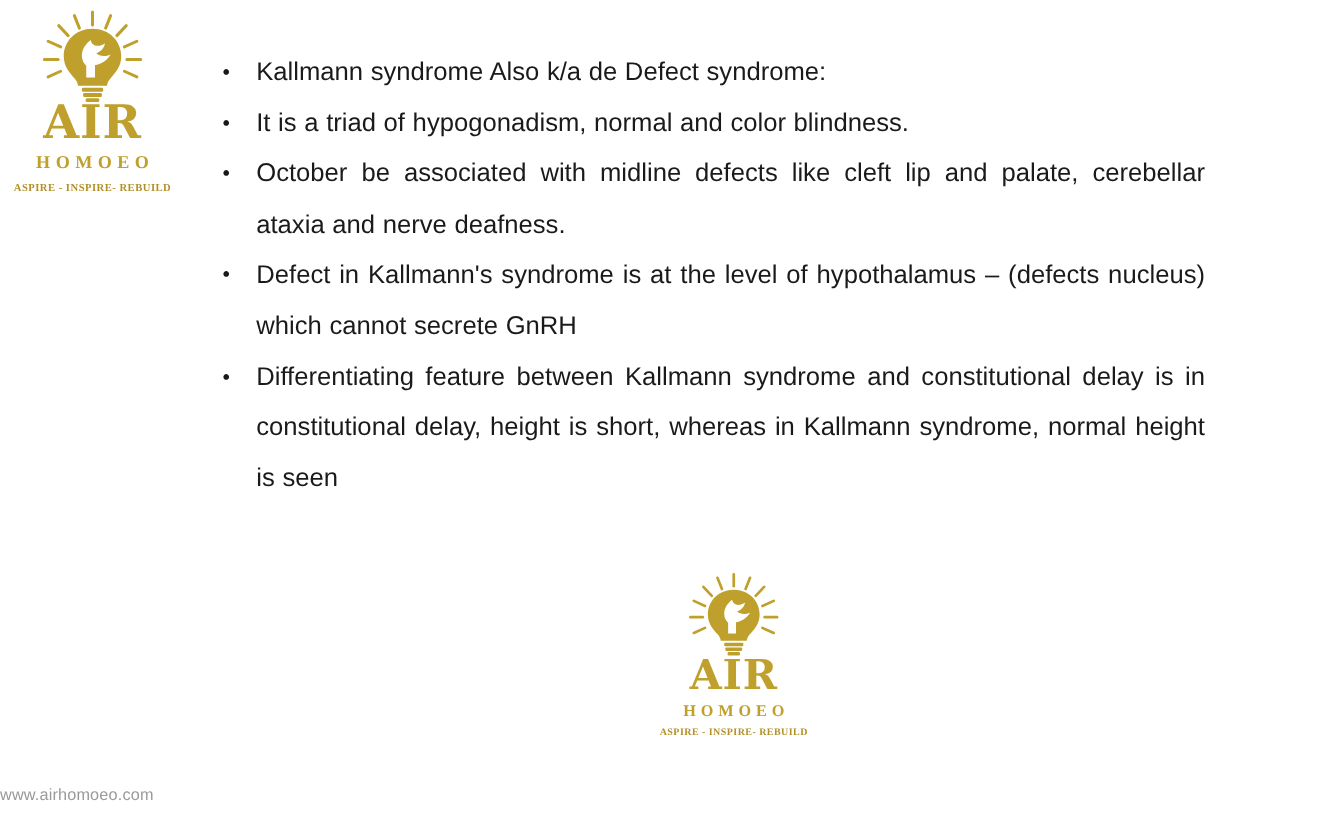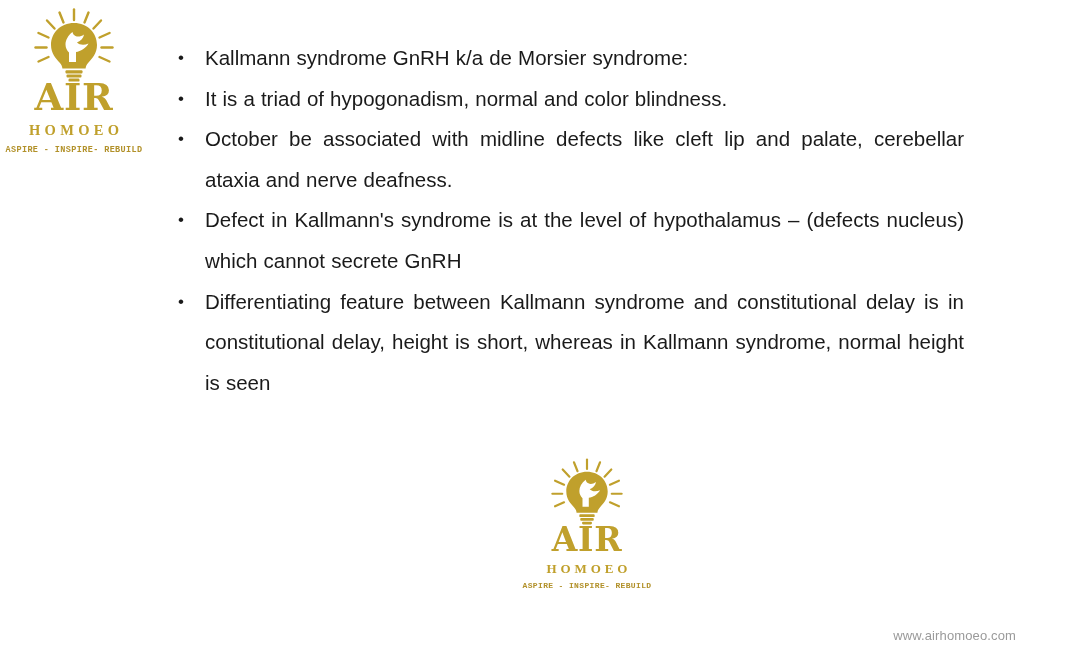--- a/index.html
+++ b/index.html
@@ -58,21 +58,21 @@
   .logo-sub {
     font-family: Liberation Serif, serif;
     font-weight: bold;
     color: #C0A02C;
     line-height: 1;
   }
   .logo-corner .logo-sub { font-size: 14.5px; letter-spacing: 0.30em; margin-top: 7px; padding-left: 0.30em;}
   .logo-center .logo-sub { font-size: 13px; letter-spacing: 0.30em; margin-top: 6px; padding-left: 0.30em;}
 
   .logo-tagline {
-    font-family: Liberation Mono, monospace;
+    font-family: Liberation Serif, serif;
     font-weight: bold;
     color: #B2912A;
     line-height: 1;
     white-space: nowrap;
   }
   .logo-corner .logo-tagline { font-size: 8.5px; letter-spacing: 0.045em; margin-top: 8px; }
   .logo-center .logo-tagline { font-size: 8px; letter-spacing: 0.045em; margin-top: 7px; }
 
   
   .content {
@@ -108,21 +108,21 @@
   .bullet-text.no-justify {
     text-align: left;
   }
 
   
   .footer {
     position: absolute;
     left: 0;
     top: 628px;
     width: 1016px;
-    text-align: right;
+    text-align: left;
     font-size: 13px;
     color: #9a9a9a;
     font-family: "Liberation Sans", sans-serif;
     letter-spacing: 0.01em;
   }
 </style>
 </head>
 <body>
 
 <div class="slide">
@@ -168,21 +168,21 @@
       </g>
     </svg>
     <div class="logo-wordmark">AIR</div>
     <div class="logo-sub">HOMOEO</div>
     <div class="logo-tagline">ASPIRE - INSPIRE- REBUILD</div>
   </div>
 
   <div class="content">
     <div class="bullet-row">
       <div class="bullet-mark">•</div>
-      <div class="bullet-text no-justify">Kallmann syndrome GnRH k/a de Morsier syndrome:</div>
+      <div class="bullet-text no-justify">Kallmann syndrome Also k/a de Defect syndrome:</div>
     </div>
     <div class="bullet-row">
       <div class="bullet-mark">•</div>
       <div class="bullet-text no-justify">It is a triad of hypogonadism, normal and color blindness.</div>
     </div>
     <div class="bullet-row">
       <div class="bullet-mark">•</div>
       <div class="bullet-text">October be associated with midline defects like cleft lip and palate, cerebellar ataxia and nerve deafness.</div>
     </div>
     <div class="bullet-row">

